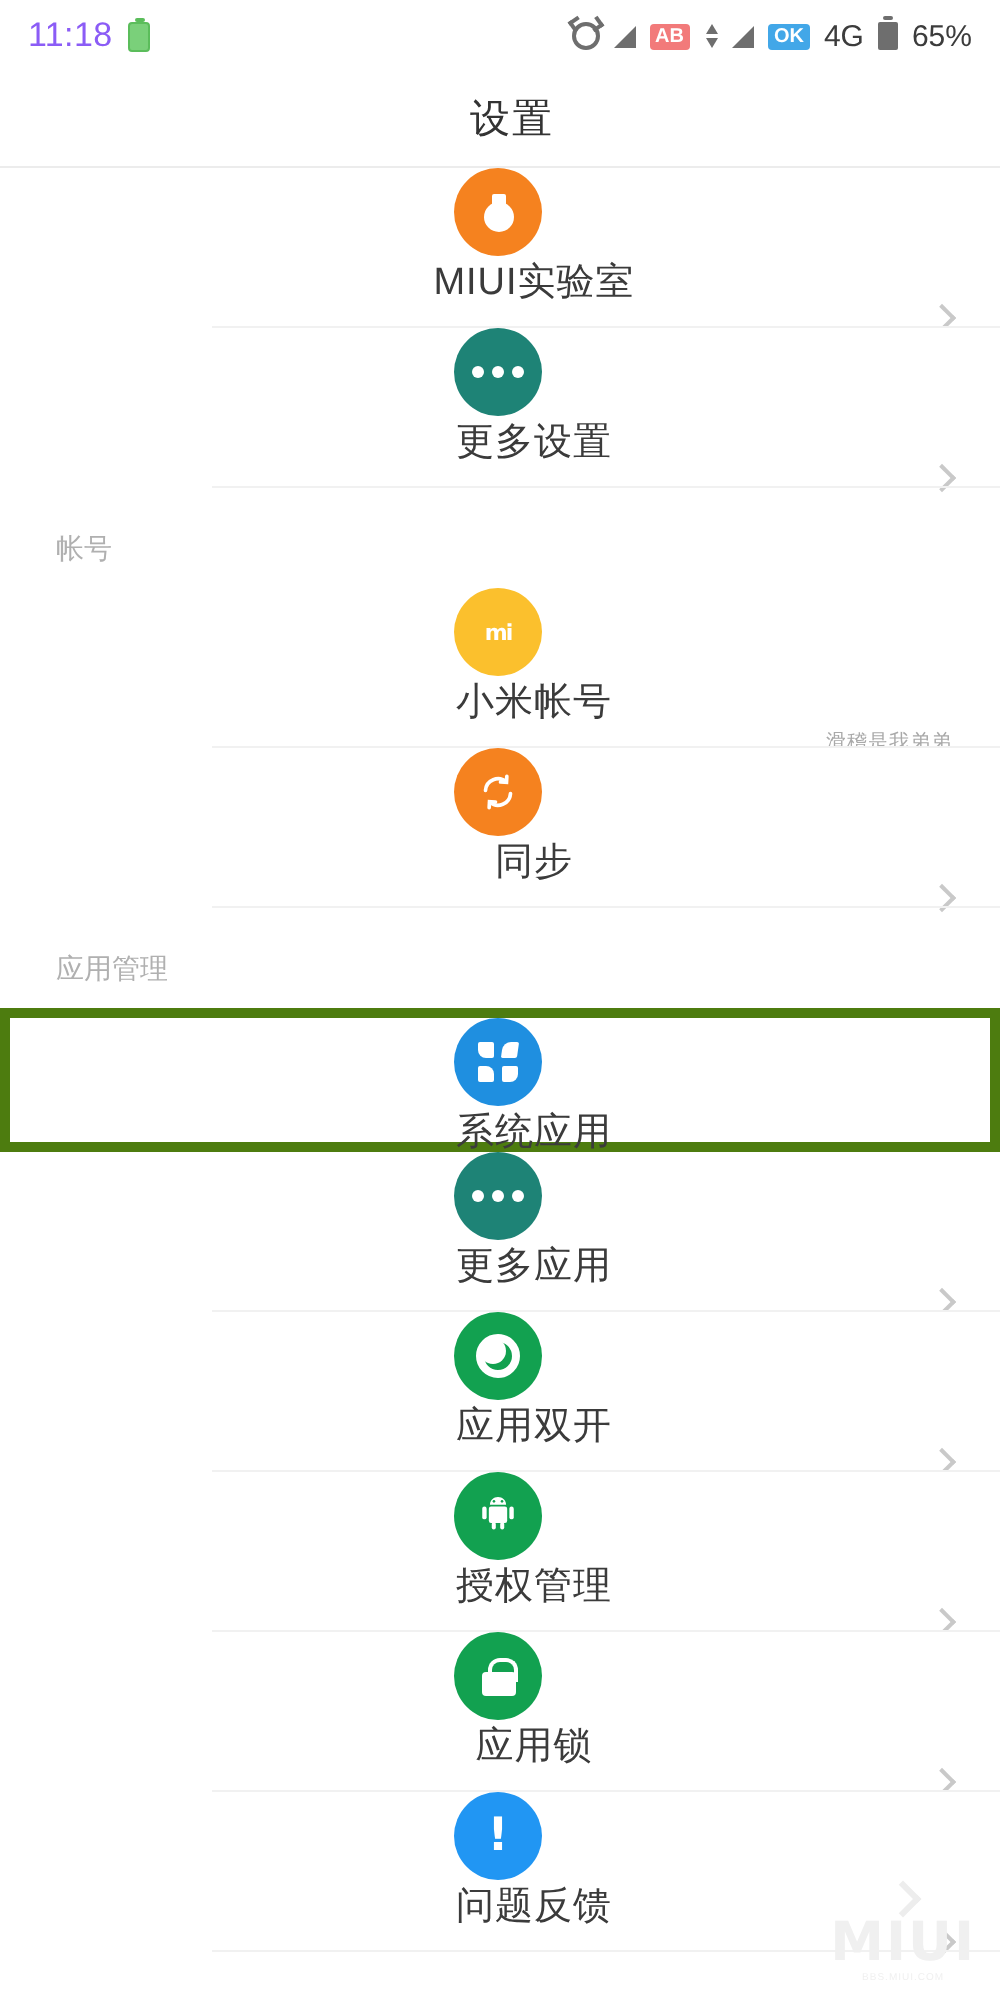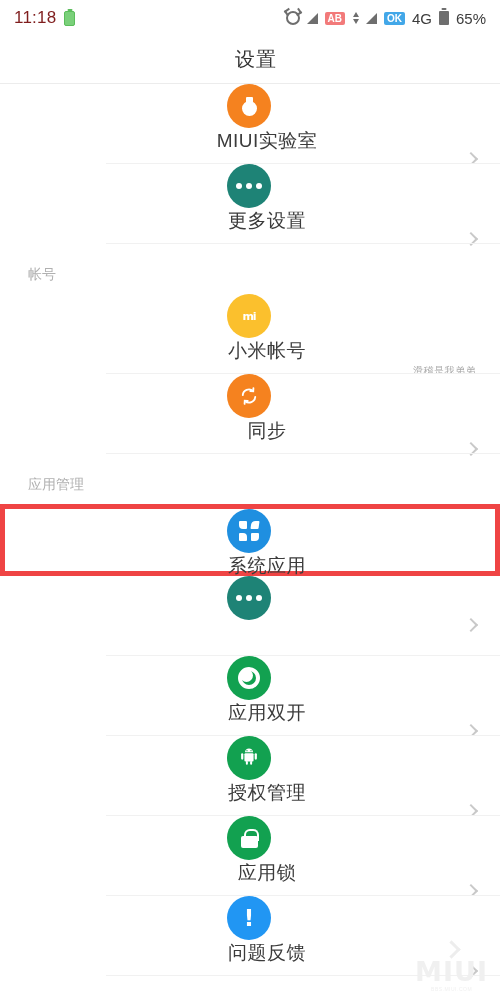--- a/index.html
+++ b/index.html
@@ -12,21 +12,21 @@
   #app { position: relative; width: 500px; height: 1000px; background: #fff; }
 
   
   .statusbar {
     height: 36px; width: 100%;
     display: flex; align-items: center;
     padding: 0 14px;
     background: #ffffff;
   }
   .sb-left { display: flex; align-items: center; gap: 8px; }
-  .sb-time { font-size: 17px; color: #7f1d1d; letter-spacing: .2px; }
+  .sb-time { font-size: 17px; color: #8b5cf6; letter-spacing: .2px; }
   .sb-right { margin-left: auto; display: flex; align-items: center; gap: 7px; }
 
   .ic-battery-green {
     width: 11px; height: 15px; border: 1.6px solid #5bbd5b; border-radius: 2px;
     position: relative; background: #7ad07a;
   }
   .ic-battery-green::before{
     content:""; position:absolute; top:-3px; left:50%; transform:translateX(-50%);
     width:5px; height:2px; background:#5bbd5b; border-radius:1px;
   }
@@ -106,21 +106,21 @@
   .chev {
     margin-left: 16px; width: 10px; height: 10px;
     border-top: 2px solid #c9c9c9; border-right: 2px solid #c9c9c9;
     transform: rotate(45deg); flex: 0 0 auto;
   }
   .row-value + .chev { margin-left: 14px; }
   .row:not(:has(.row-value)) .chev { margin-left: auto; }
 
   
   .highlight-wrap {
-    border: 5px solid #ef4444;
+    border: 5px solid #4d7c0f;
     background: #fff;
     margin: 0;
   }
   .highlight-wrap .row { height: 62px; }
 
   
   .g-flask {
     width: 17px; height: 19px; position: relative;
   }
   .g-flask::before{
@@ -276,20 +276,21 @@
         </div>
       </div>
       <div class="row">
         <span class="icon-wrap" style="background:#1e8376">
           <span class="g-dots">
             <i></i>
             <i></i>
             <i></i>
           </span>
         </span>
+        <span class="row-label">更多应用</span>
         <span class="chev"></span>
         <span class="sep"></span>
       </div>
       <div class="row">
         <span class="icon-wrap" style="background:#12a150">
           <span class="g-dual"></span>
         </span>
         <span class="row-label">应用双开</span>
         <span class="chev"></span>
         <span class="sep"></span>

